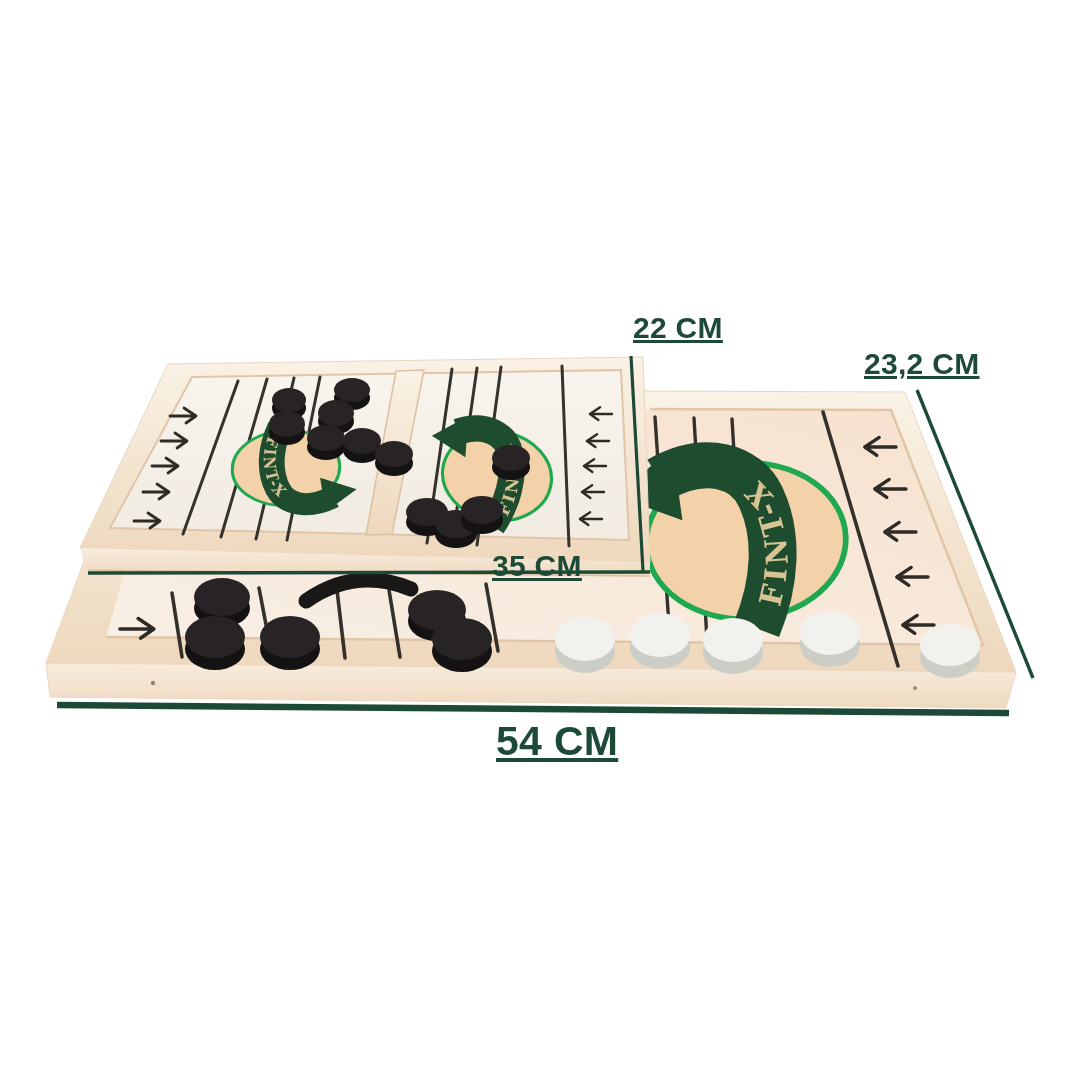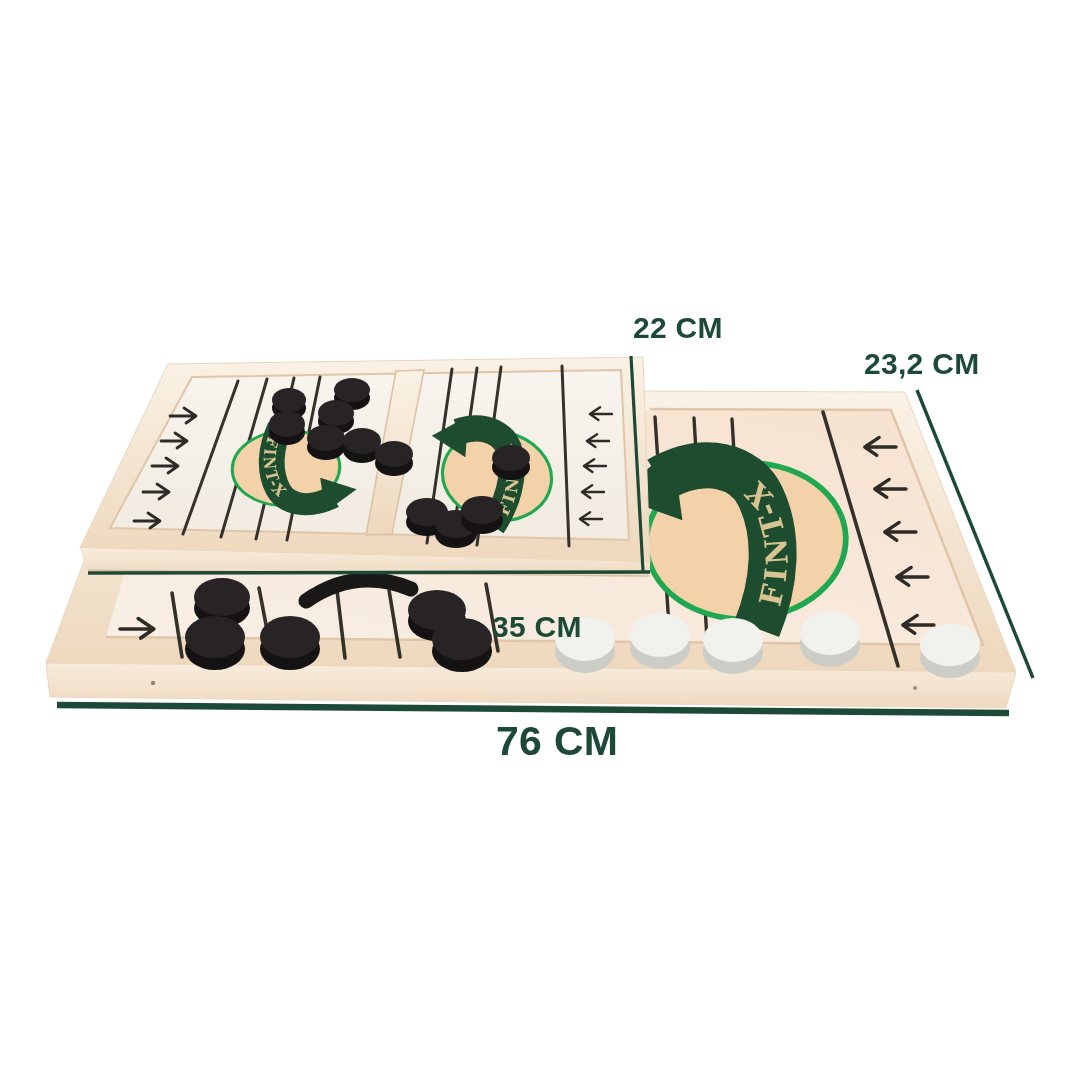--- a/index.html
+++ b/index.html
@@ -3,21 +3,21 @@
 <meta charset="utf-8">
 <style>
   html,body{margin:0;padding:0;background:#ffffff;}
   .canvas{
     position:relative;width:1080px;height:1080px;background:#ffffff;
     font-family:"Liberation Sans",sans-serif;overflow:hidden;
   }
   .scene{position:absolute;left:0;top:0;width:1080px;height:1080px;}
   .dim-label{
     position:absolute;font-weight:700;color:var(--accent-green,#1d4a36);
-    letter-spacing:.3px;white-space:nowrap;line-height:1;
+    letter-spacing:.3px;white-space:nowrap;line-height:1;text-decoration:underline;
   }
   
   .wood-outline{stroke:#e9d6c0;stroke-width:1;}
   .lane{stroke:#35312b;fill:none;stroke-linecap:round;}
   .lane-big{stroke:#34302a;fill:none;stroke-linecap:round;}
   .arrowset{stroke:#2e2b26;fill:none;stroke-linecap:round;stroke-linejoin:round;}
   .accent{stroke:var(--accent-green,#1d4a36);fill:none;}
   .pb-side{fill:#151213;}
   .pb-top{fill:#282425;}
   .pw-side{fill:#cdcdc7;}
@@ -238,15 +238,15 @@
     <g>
       <path class="accent" stroke-width="3.2" d="M631 356 L643 571"></path>
       <path class="accent" stroke-width="3.4" d="M917 390 L1033 678"></path>
       <path class="accent" stroke-width="3.4" d="M88 573 L650 572"></path>
       <path class="accent" stroke-width="6.5" d="M57 705 L1009 713"></path>
     </g>
   </svg>
 
   <div class="dim-label" style="left:633px;top:313px;font-size:30px;">22 CM</div>
   <div class="dim-label" style="left:864px;top:349px;font-size:30px;">23,2 CM</div>
-  <div class="dim-label" style="left:492px;top:612px;font-size:30px;">35 CM</div>
-  <div class="dim-label" style="left:496px;top:721px;font-size:41px;">76 CM</div>
+  <div class="dim-label" style="left:492px;top:551px;font-size:30px;">35 CM</div>
+  <div class="dim-label" style="left:496px;top:721px;font-size:41px;">54 CM</div>
 </div>
 
 </body></html>

